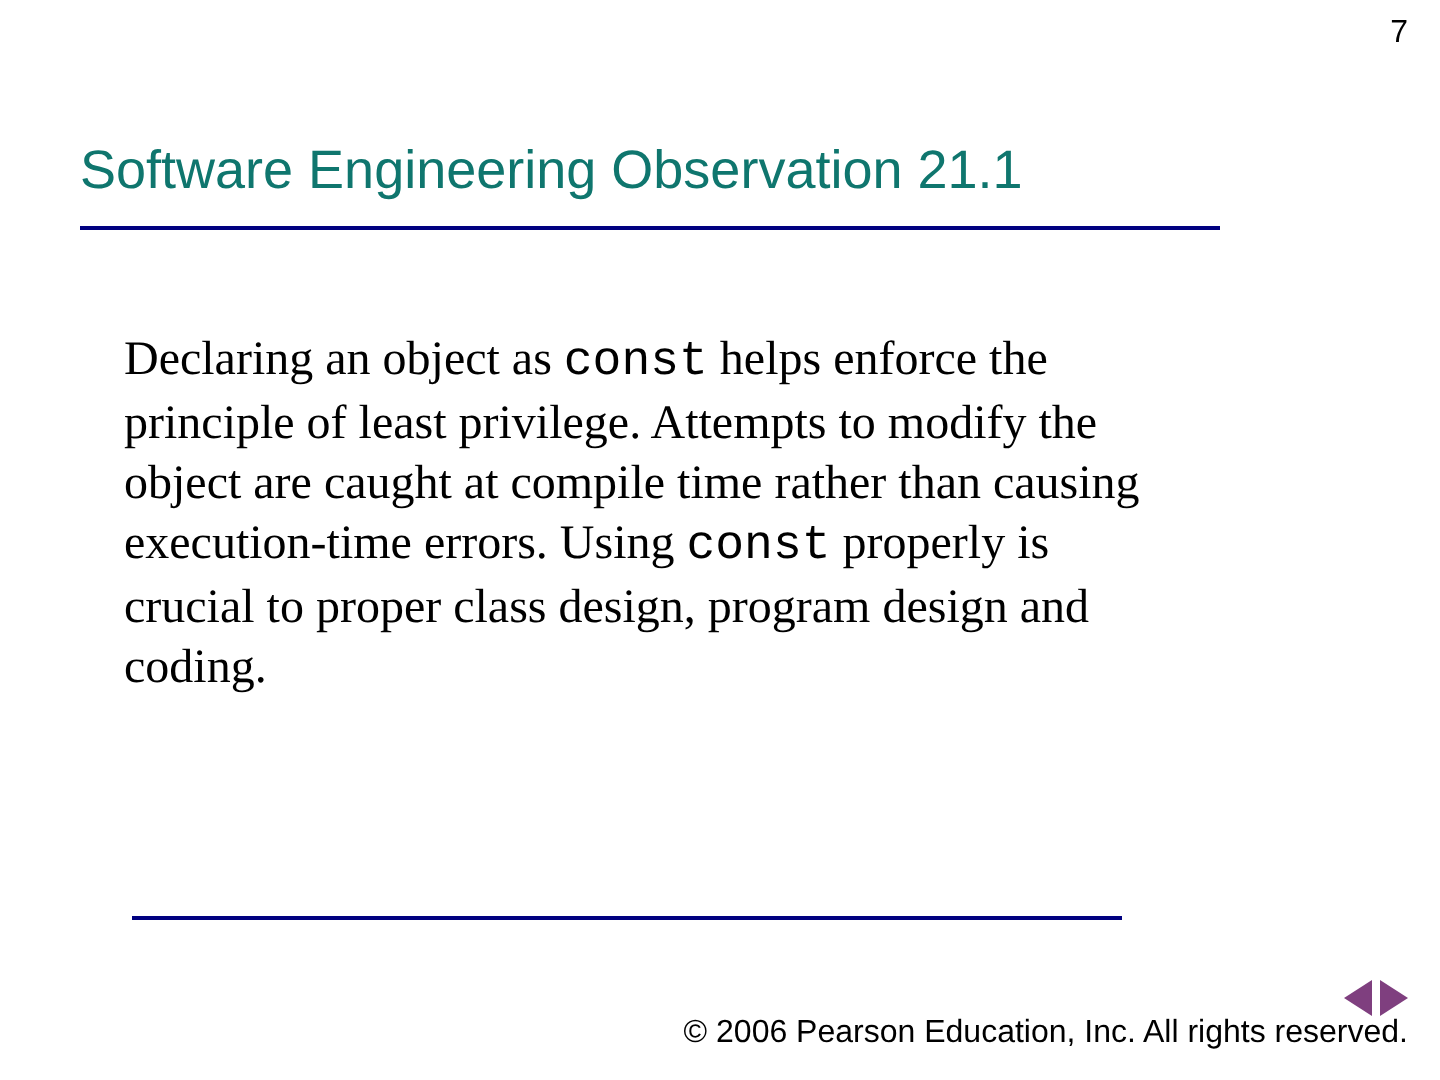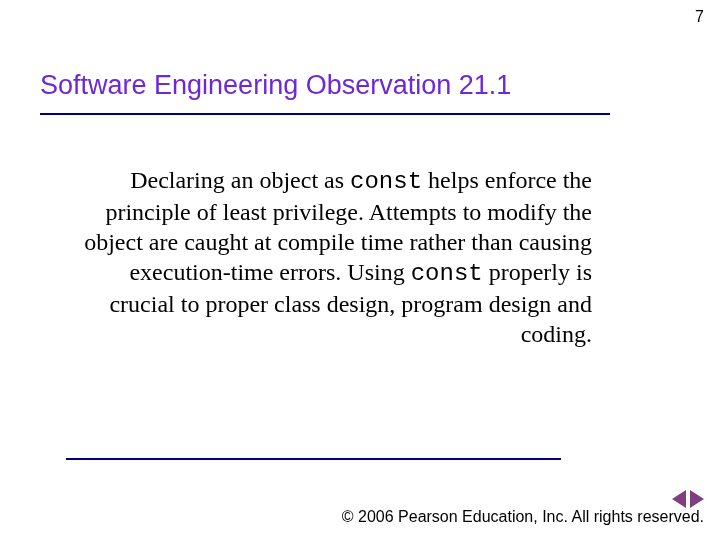--- a/index.html
+++ b/index.html
@@ -1,21 +1,21 @@
 <!DOCTYPE html>
 <html><head>
 <meta charset="utf-8">
 <style>
   * { margin: 0; padding: 0; box-sizing: border-box; }
   html, body { width: 720px; height: 540px; background: #fff; font-family: "Times New Roman", Times, serif; overflow: hidden; }
   .slide { position: relative; width: 720px; height: 540px; background: #fff; }
   .page-num { position: absolute; top: 8px; right: 16px; font-family: Arial, Helvetica, sans-serif; font-size: 16px; color: #000; }
-  .title { position: absolute; top: 70px; left: 40px; width: 640px; font-family: Arial, Helvetica, sans-serif; font-size: 27px; color: #6d28d9; font-weight: normal; }
+  .title { position: absolute; top: 70px; left: 40px; width: 640px; font-family: Arial, Helvetica, sans-serif; font-size: 27px; color: #0f766e; font-weight: normal; }
   .rule1 { position: absolute; top: 113px; left: 40px; width: 570px; height: 2px; background: #000080; }
-  .body { position: absolute; top: 165px; left: 62px; width: 530px; font-family: "Times New Roman", Times, serif; font-size: 24px; line-height: 1.25; color: #000; text-align: right; }
+  .body { position: absolute; top: 165px; left: 62px; width: 530px; font-family: "Times New Roman", Times, serif; font-size: 24px; line-height: 1.25; color: #000; }
   .body .kw { font-family: "Courier New", Courier, monospace; }
   .rule2 { position: absolute; top: 458px; left: 66px; width: 495px; height: 2px; background: #000080; }
   .footer { position: absolute; bottom: 14px; right: 16px; font-family: Arial, Helvetica, sans-serif; font-size: 16px; color: #000; }
   .nav { position: absolute; bottom: 32px; right: 16px; display: flex; gap: 4px; }
   .nav .tri { width: 0; height: 0; border-top: 9px solid transparent; border-bottom: 9px solid transparent; cursor: pointer; }
   .nav .prev { border-right: 14px solid #7f3f7f; }
   .nav .next { border-left: 14px solid #7f3f7f; }
 </style>
 </head>
 <body>

